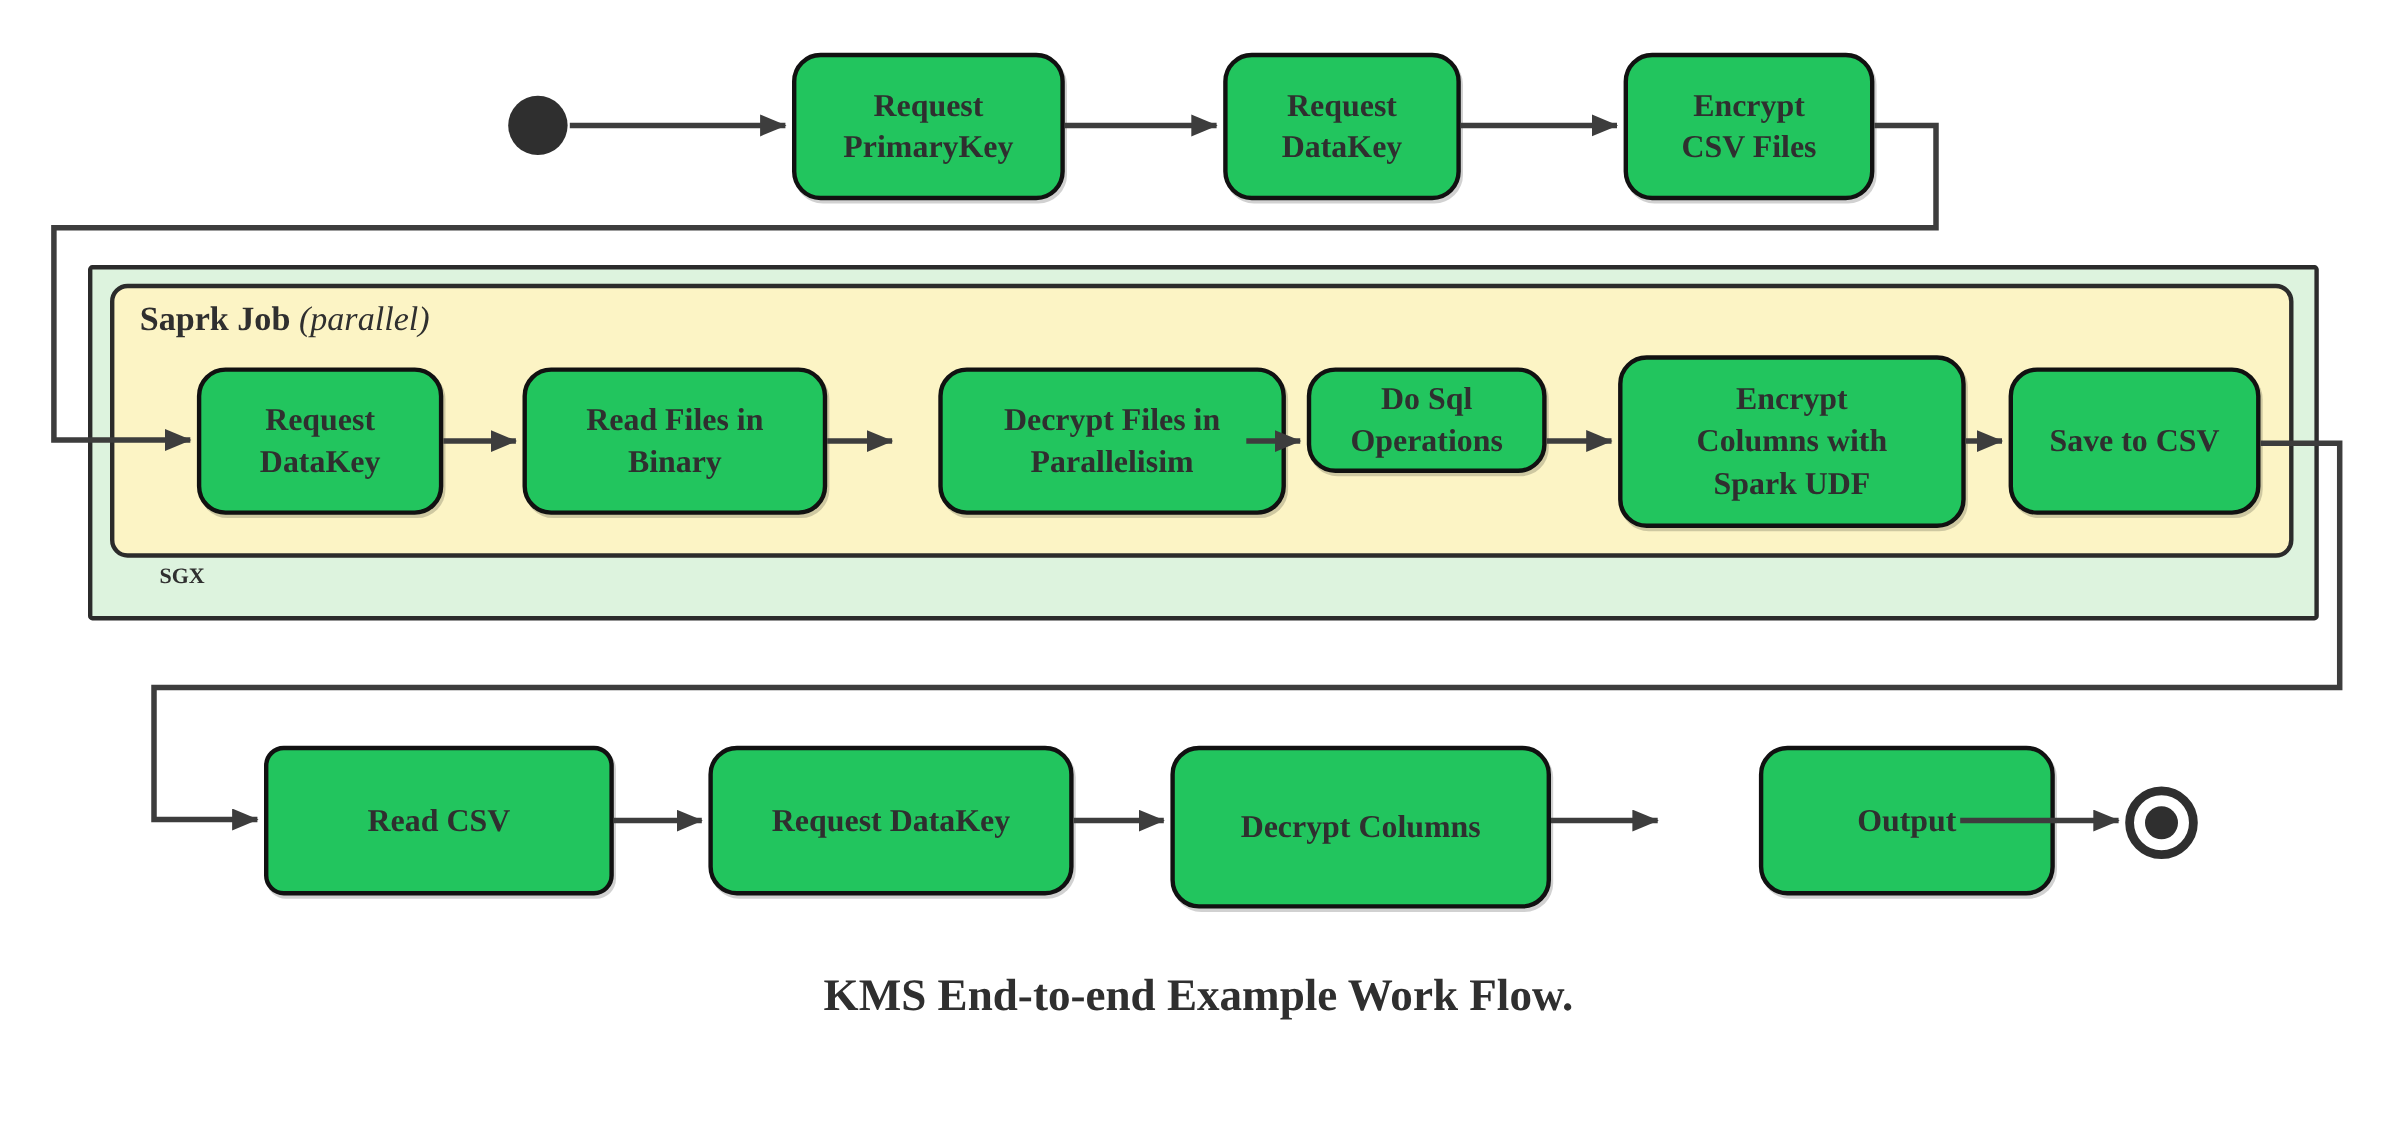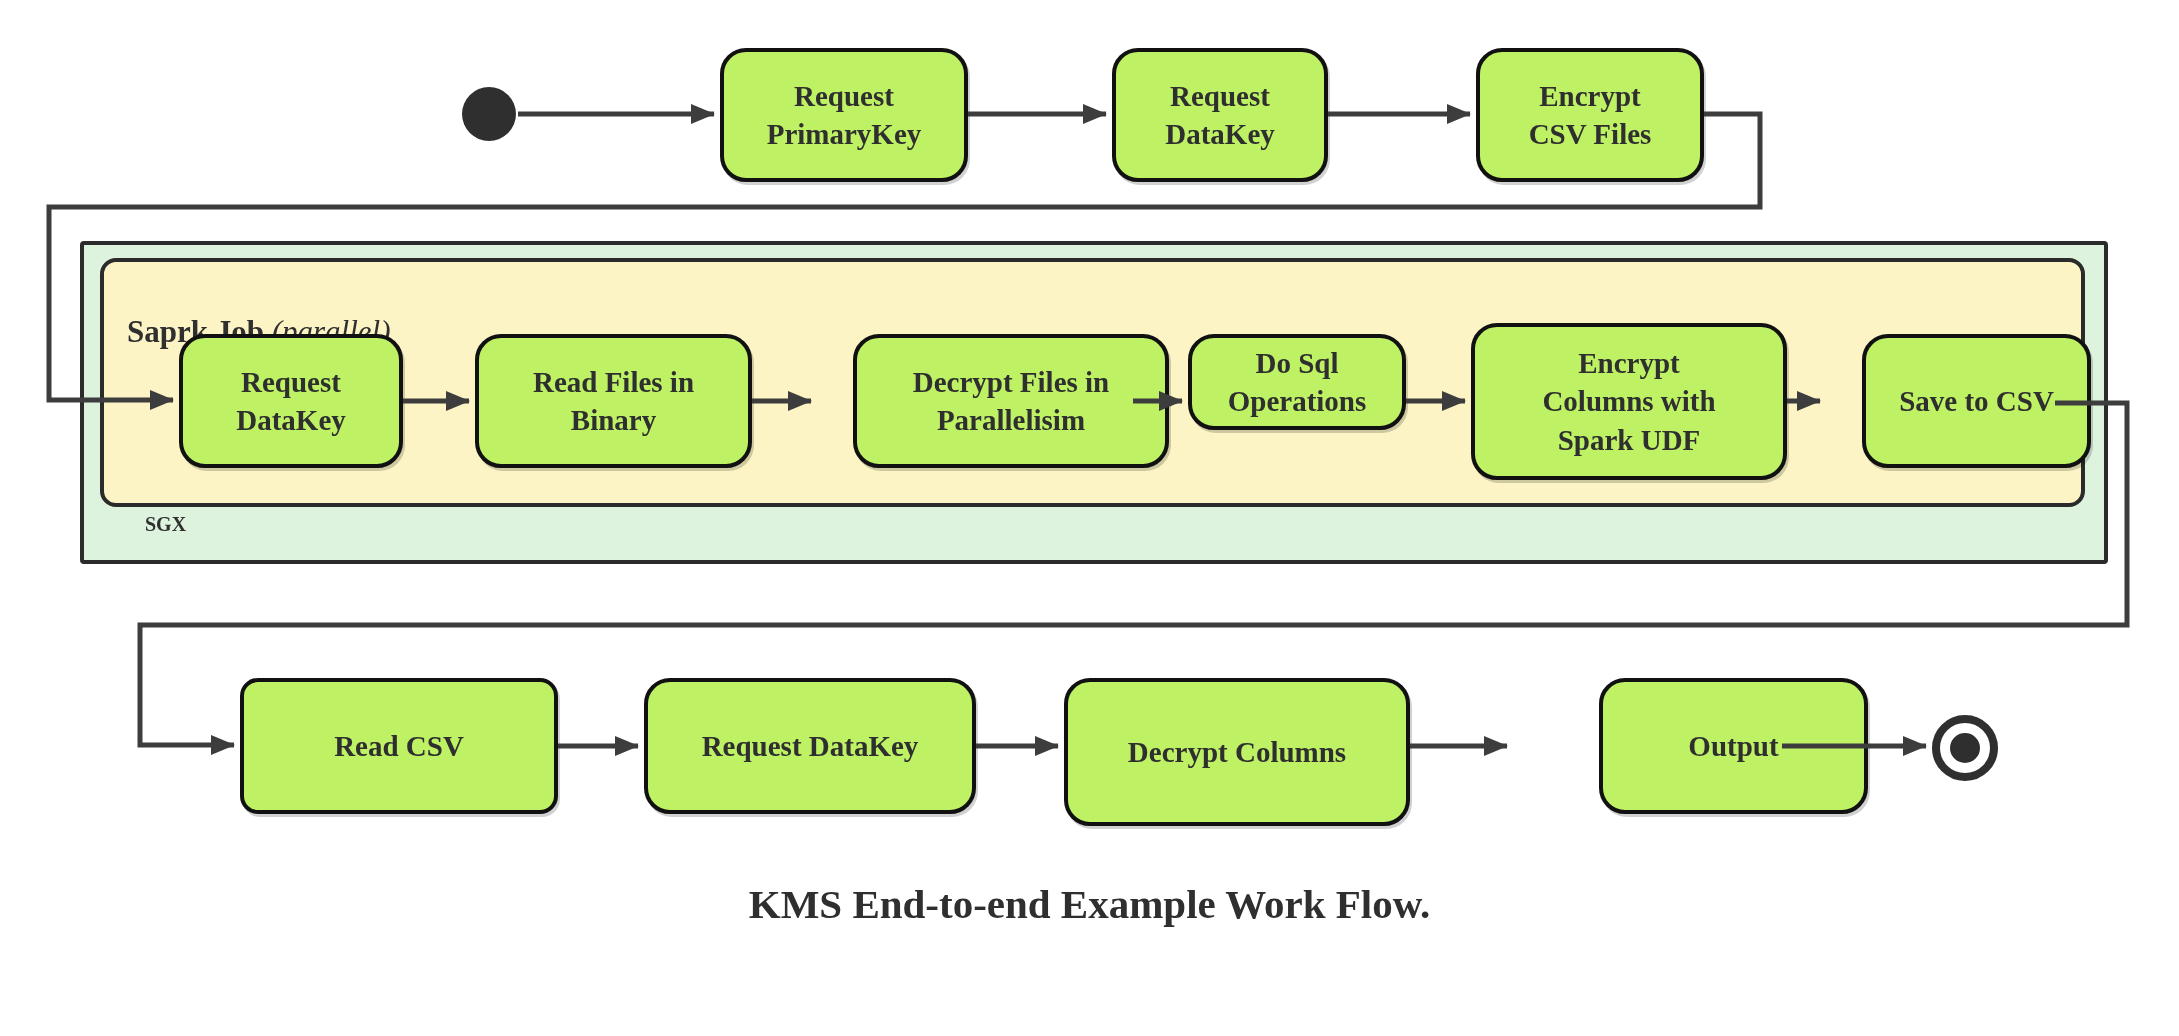--- a/index.html
+++ b/index.html
@@ -19,21 +19,21 @@
   .sgx{
     left:80px;top:241px;width:2028px;height:323px;
     background:#ddf3de;border-radius:4px;
   }
   .spark{
     left:100px;top:258px;width:1985px;height:249px;
     background:#fcf4c5;border-radius:16px;
   }
   .node{
     position:absolute;
-    background:#bef264;
+    background:#22c55e;
     border:4px solid #111111;
     border-radius:26px;
     box-sizing:border-box;
     display:flex;align-items:center;justify-content:center;
     text-align:center;
     font-weight:bold;
     font-size:29px;line-height:1.32;
     white-space:pre-line;
     box-shadow:2px 3px 0 rgba(0,0,0,0.18);
     z-index:2;
@@ -64,21 +64,21 @@
   .edge{stroke:#3d3d3d;stroke-width:5;fill:none;}
 </style>
 </head>
 <body>
 
 <div class="canvas">
 
   <div class="container sgx"></div>
   <div class="container spark"></div>
 
-  <div class="container-label" style="left:127px;top:272px;margin-top:42px;">
+  <div class="container-label" style="left:127px;top:272px;">
     <span>Saprk Job</span>
     <span class="label-note">(parallel)</span>
   </div>
   <div class="container-label" style="left:145px;top:513px;font-size:20px;">SGX</div>
 
   <div class="node" style="left:720px;top:48px;width:248px;height:134px;">Request
 PrimaryKey</div>
   <div class="node" style="left:1112px;top:48px;width:216px;height:134px;">Request
 DataKey</div>
   <div class="node" style="left:1476px;top:48px;width:228px;height:134px;">Encrypt
@@ -88,21 +88,21 @@
 DataKey</div>
   <div class="node" style="left:475px;top:334px;width:277px;height:134px;">Read Files in
 Binary</div>
   <div class="node" style="left:853px;top:334px;width:316px;height:134px;">Decrypt Files in
 Parallelisim</div>
   <div class="node" style="left:1188px;top:334px;width:218px;height:96px;">Do Sql
 Operations</div>
   <div class="node" style="left:1471px;top:323px;width:316px;height:157px;">Encrypt
 Columns with
 Spark UDF</div>
-  <div class="node" style="left:1826px;top:334px;width:229px;height:134px;margin-left:36px;">Save to CSV</div>
+  <div class="node" style="left:1826px;top:334px;width:229px;height:134px;">Save to CSV</div>
 
   <div class="node" style="left:240px;top:678px;width:318px;height:136px;border-radius:18px;">Read CSV</div>
   <div class="node" style="left:644px;top:678px;width:332px;height:136px;">Request DataKey</div>
   <div class="node" style="left:1064px;top:678px;width:346px;height:148px;">Decrypt Columns</div>
   <div class="node" style="left:1599px;top:678px;width:269px;height:136px;">Output</div>
 
   <svg class="overlay" width="2179" height="1036" viewBox="0 0 2179 1036">
     <defs>
       <marker id="ah" markerUnits="userSpaceOnUse" markerWidth="26" markerHeight="22" refX="23" refY="10" orient="auto">
         <path d="M0,0 L24,10 L0,20 Z" fill="#3d3d3d"></path>

